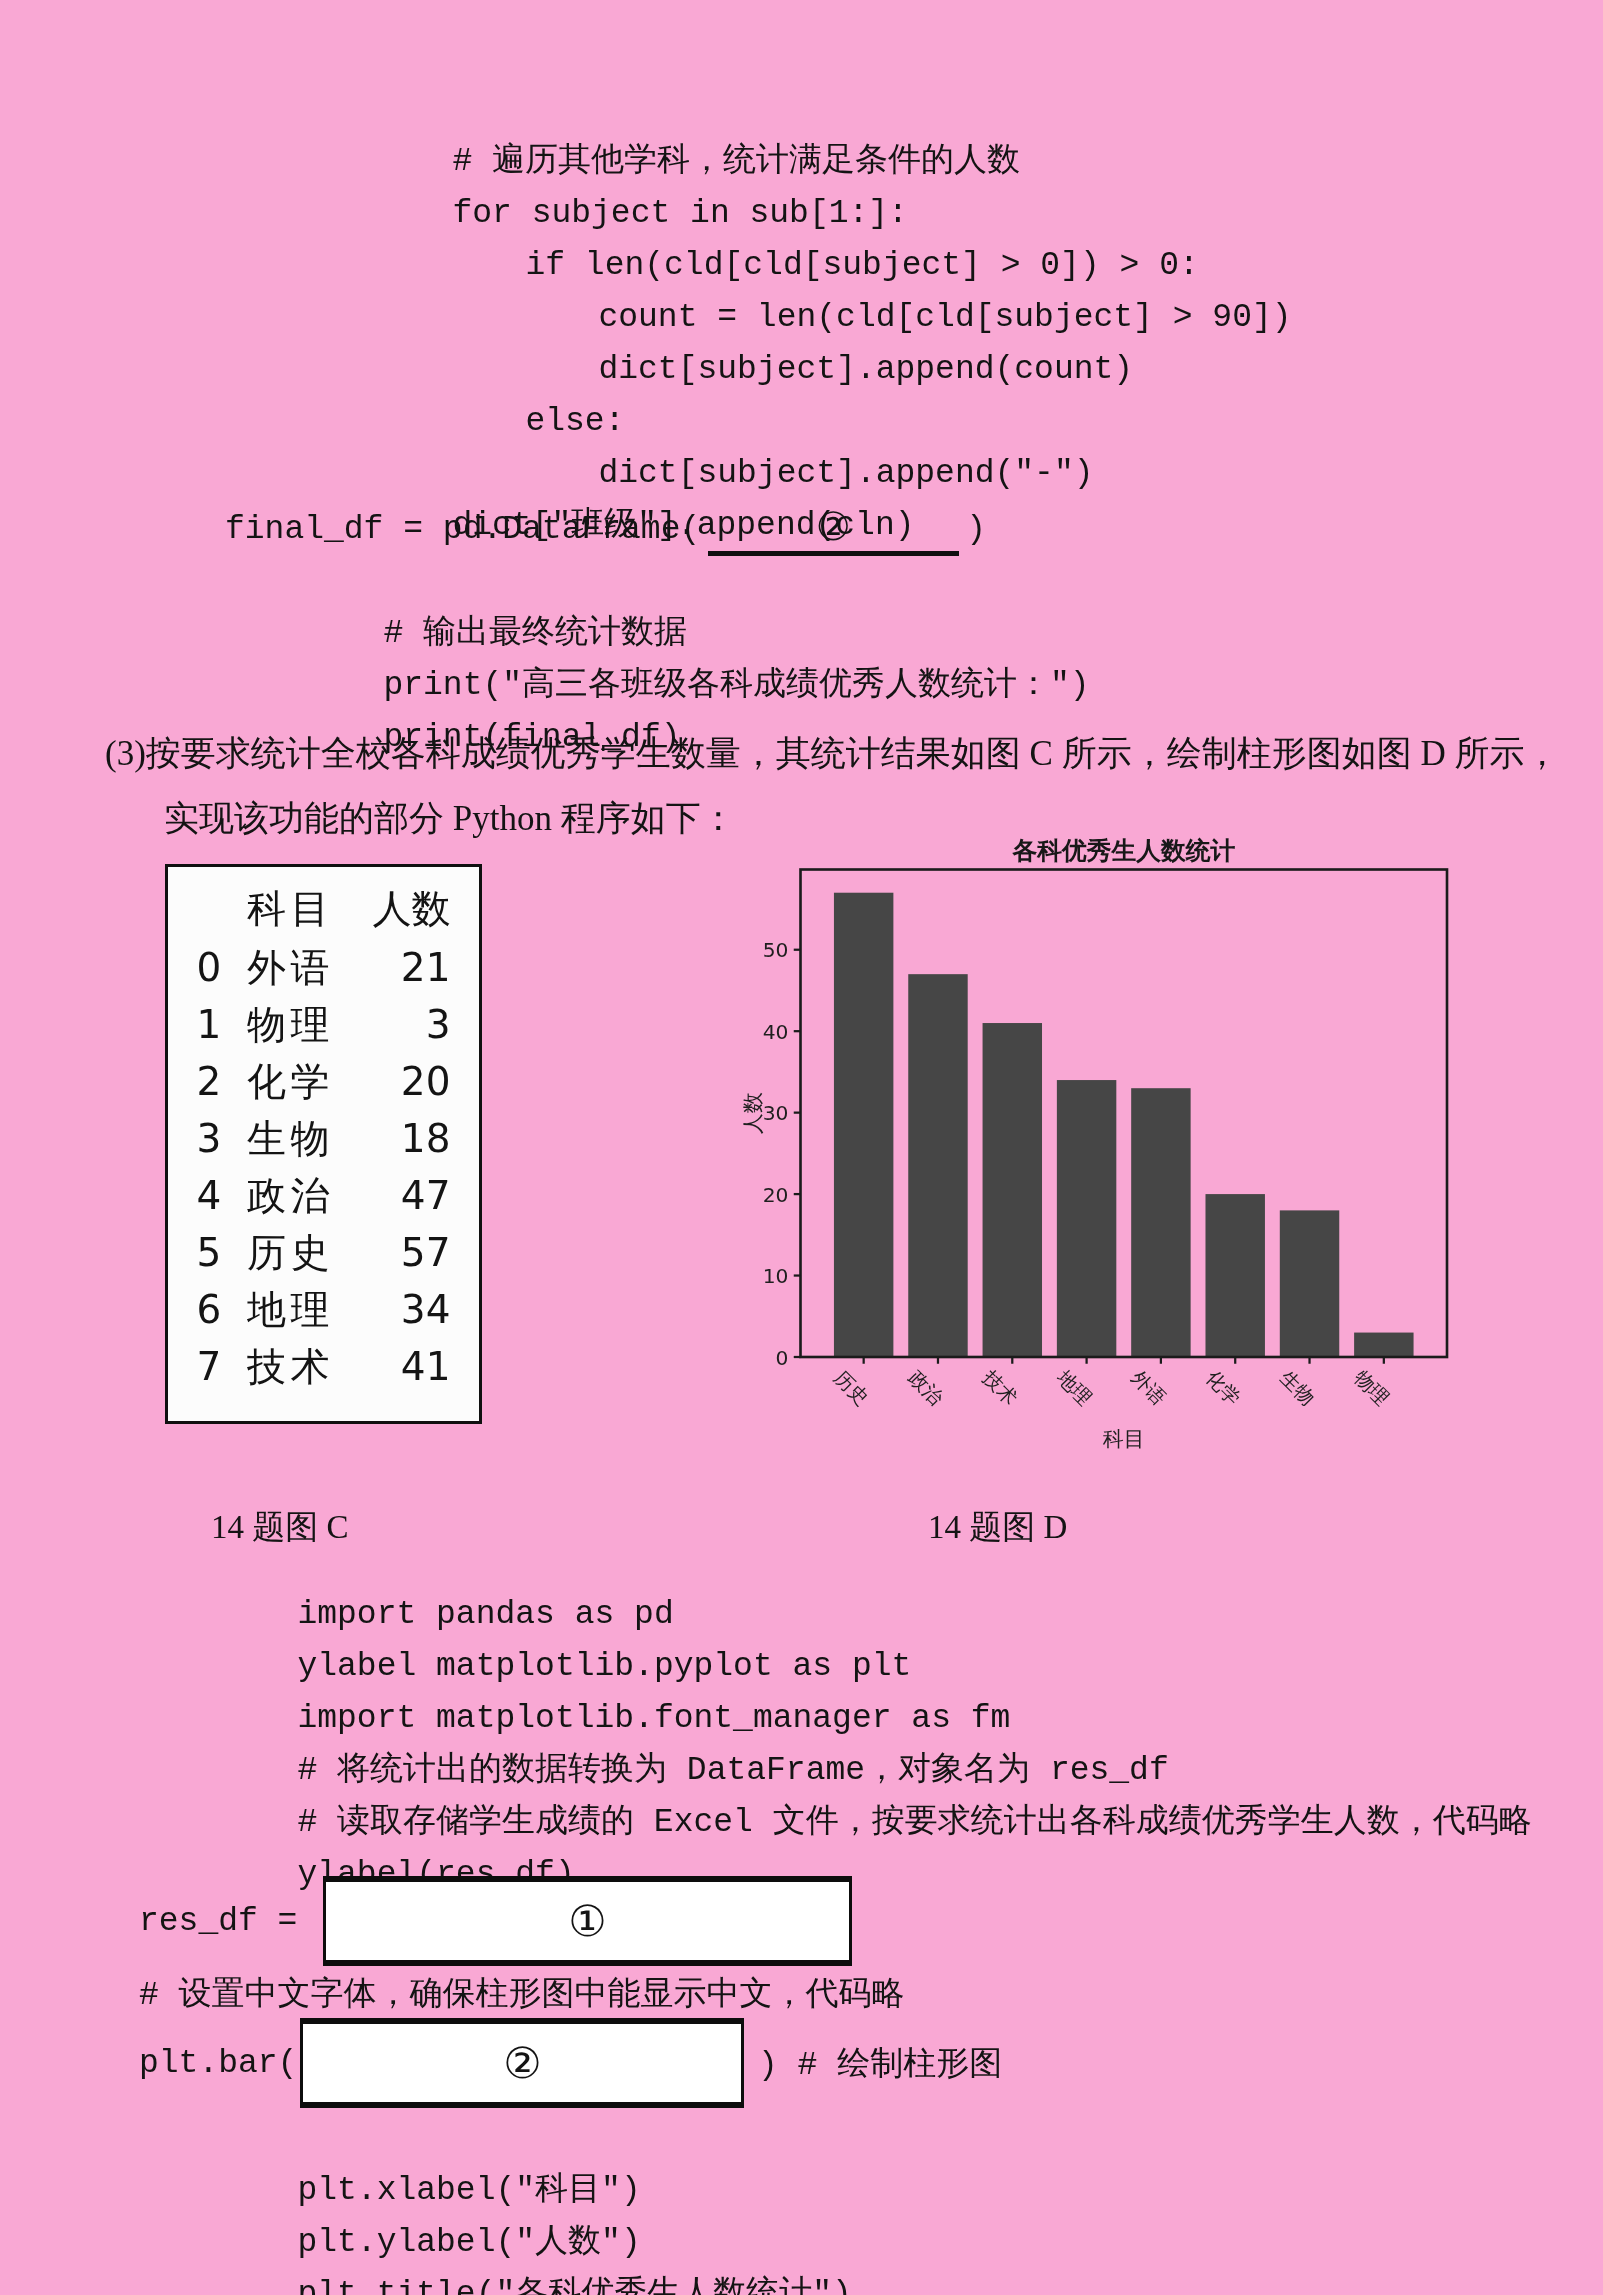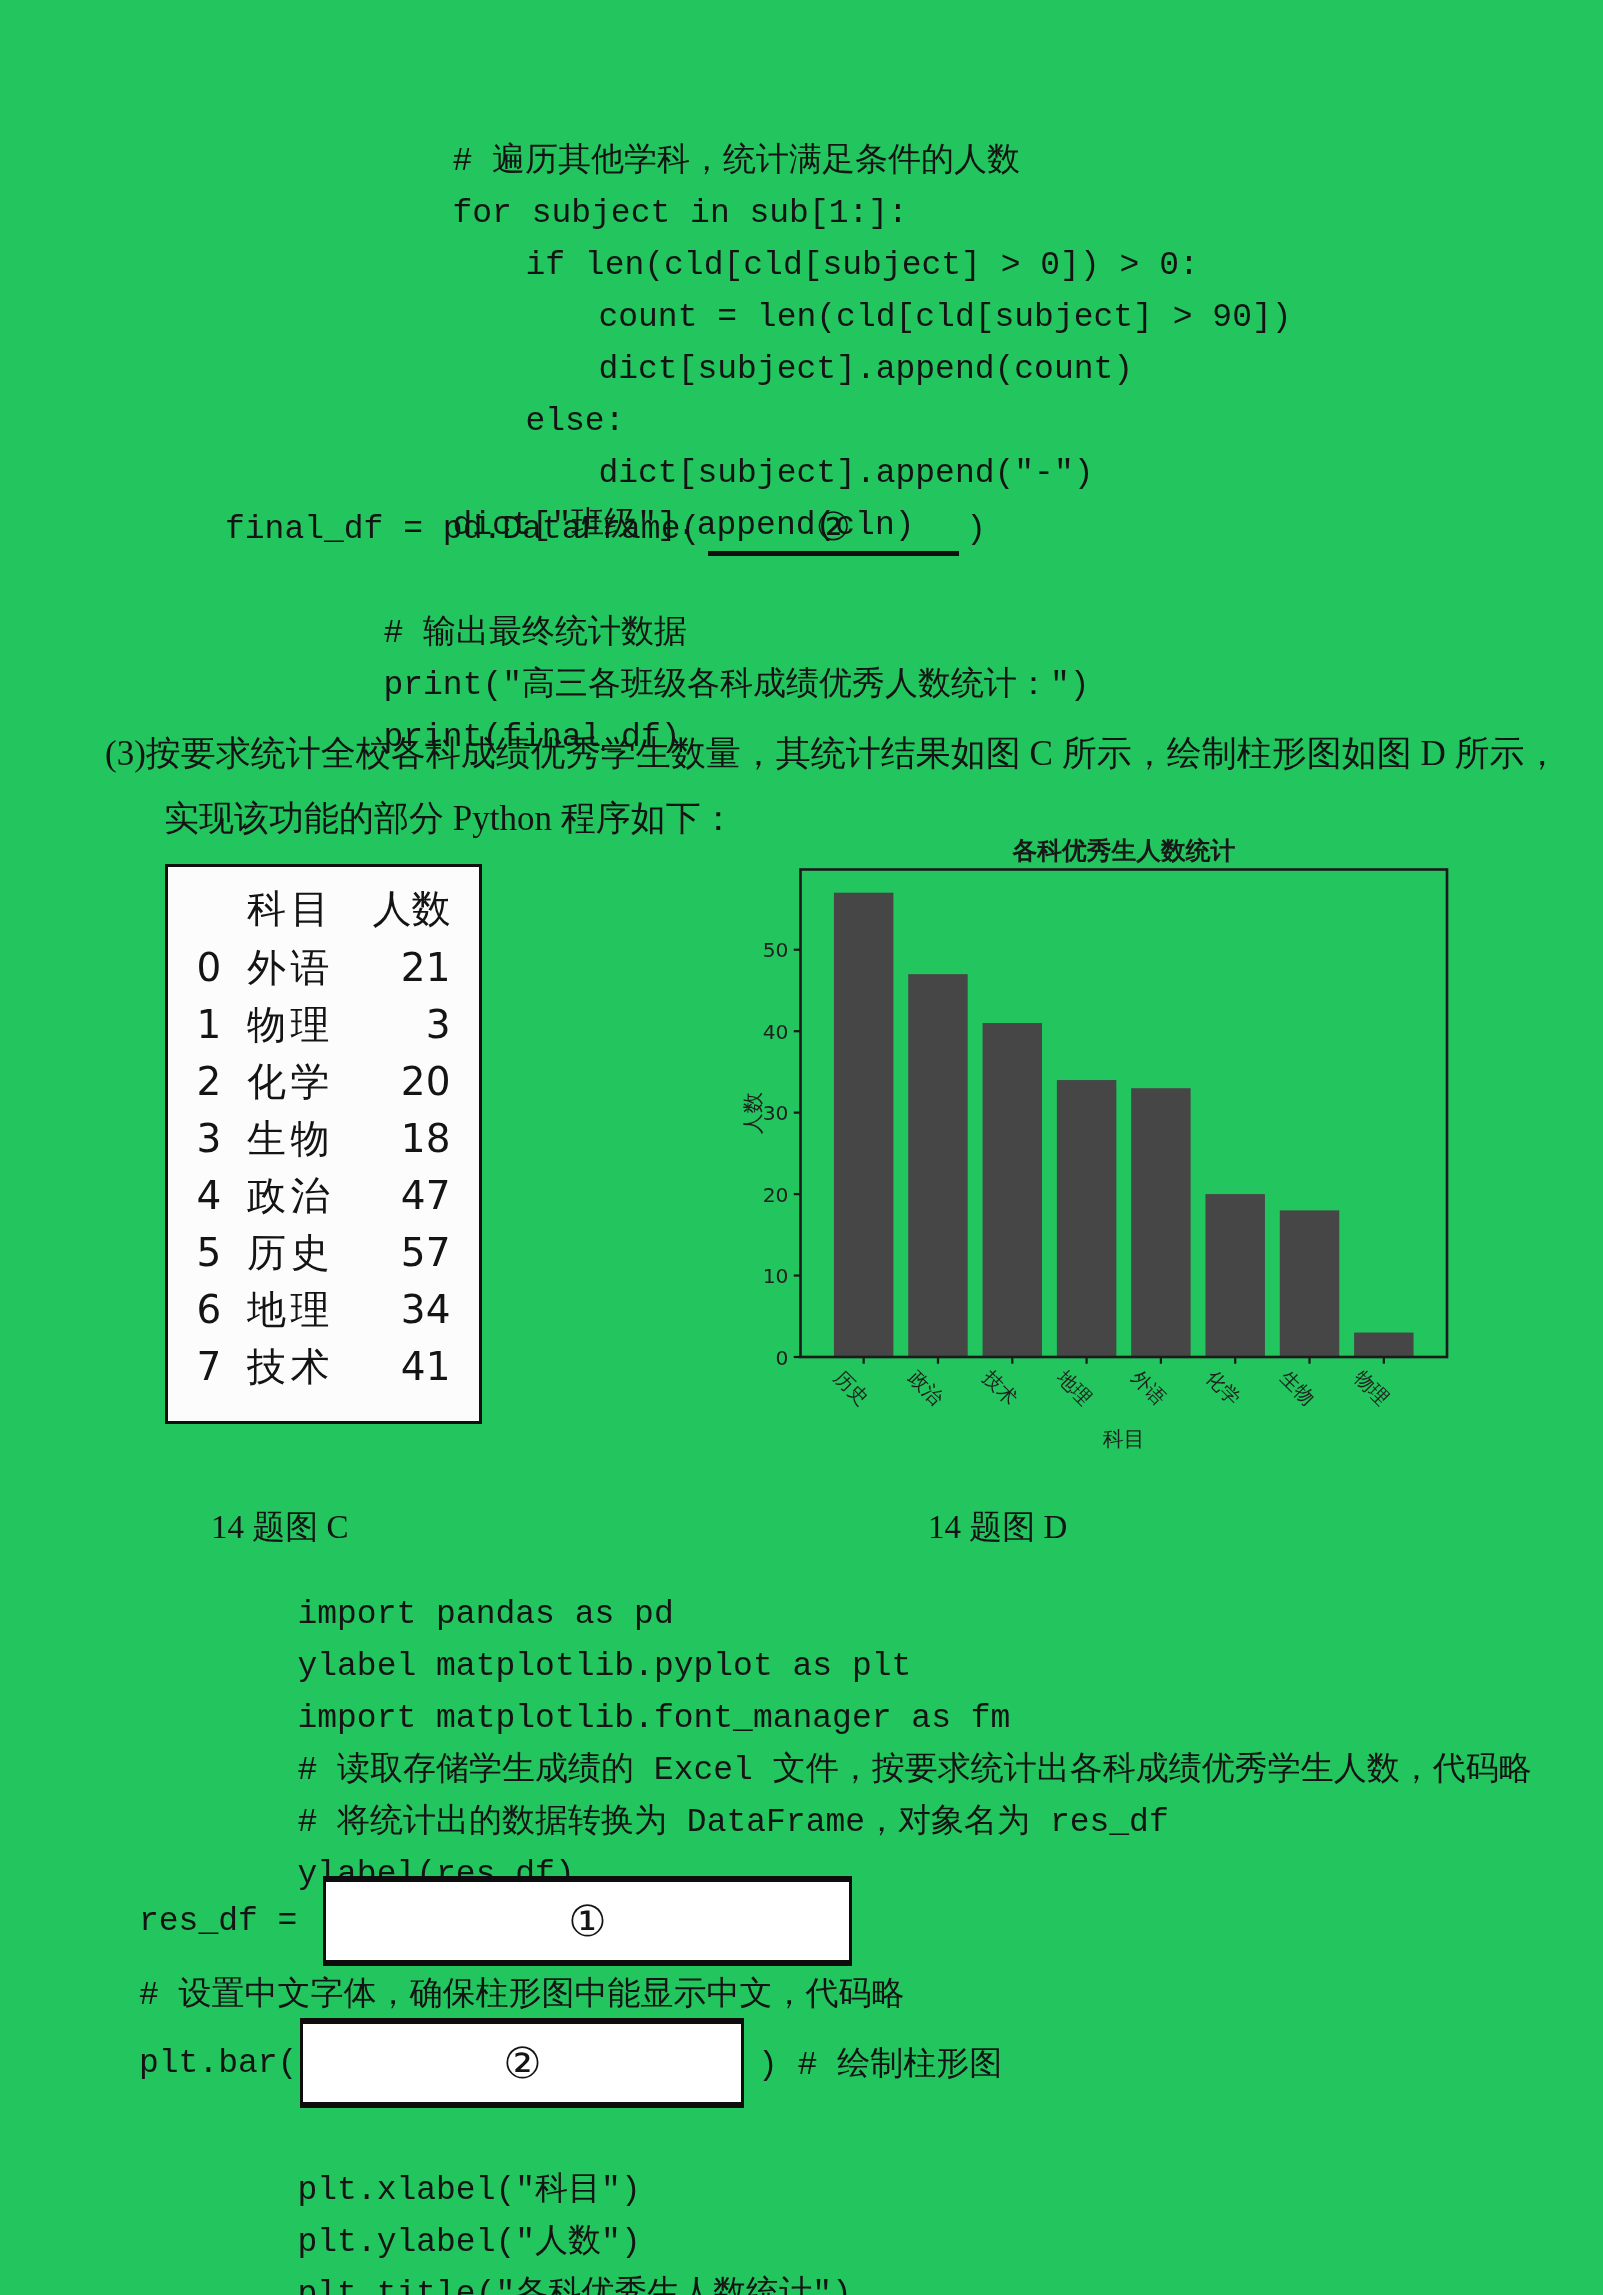--- a/index.html
+++ b/index.html
@@ -1,16 +1,16 @@
 <!DOCTYPE html>
 <html style="font-size:12px"><head>
 <meta charset="utf-8">
 <style>
   html,body{margin:0;padding:0;background:#e8e8e8;}
-  #page{position:relative;width:1604px;height:2295px;background:#22c55e;color:#141414;overflow:hidden;}
+  #page{position:relative;width:1604px;height:2295px;background:#f9a8d4;color:#141414;overflow:hidden;}
   .mono{font-family:"Liberation Mono","DejaVu Sans Mono",monospace;}
   .codeline{height:52px;line-height:52px;font-size:33px;white-space:pre;}
   #top-code{position:absolute;left:225px;top:84px;}
   #top-code2{position:absolute;left:225px;top:556px;}
   .ind1{padding-left:69px;}
   .ind2{padding-left:142px;}
   .ind3{padding-left:215px;}
   #df-line{position:absolute;left:225px;top:504px;height:52px;display:flex;align-items:flex-end;font-size:33px;}
   #df-line .txt{line-height:52px;}
   .blankline{display:inline-block;width:251px;border-bottom:5.2px solid #101010;text-align:center;
@@ -222,25 +222,25 @@
 
       <div class="codeline">
         <span>ylabel matplotlib.pyplot as plt</span>
       </div>
 
       <div class="codeline">
         <span>import matplotlib.font_manager as fm</span>
       </div>
 
       <div class="codeline">
+        <span># 将统计出的数据转换为 DataFrame，对象名为 res_df</span>
+      </div>
+
+      <div class="codeline">
         <span># 读取存储学生成绩的 Excel 文件，按要求统计出各科成绩优秀学生人数，代码略</span>
-      </div>
-
-      <div class="codeline">
-        <span># 将统计出的数据转换为 DataFrame，对象名为 res_df</span>
       </div>
 
       <div class="codeline">
         <span>ylabel(res_df)</span>
       </div>
     </div>
 
   <div id="resdf-row" class="mono">
     <span>res_df =</span>
     <div id="resdf-box" class="ansbox">

